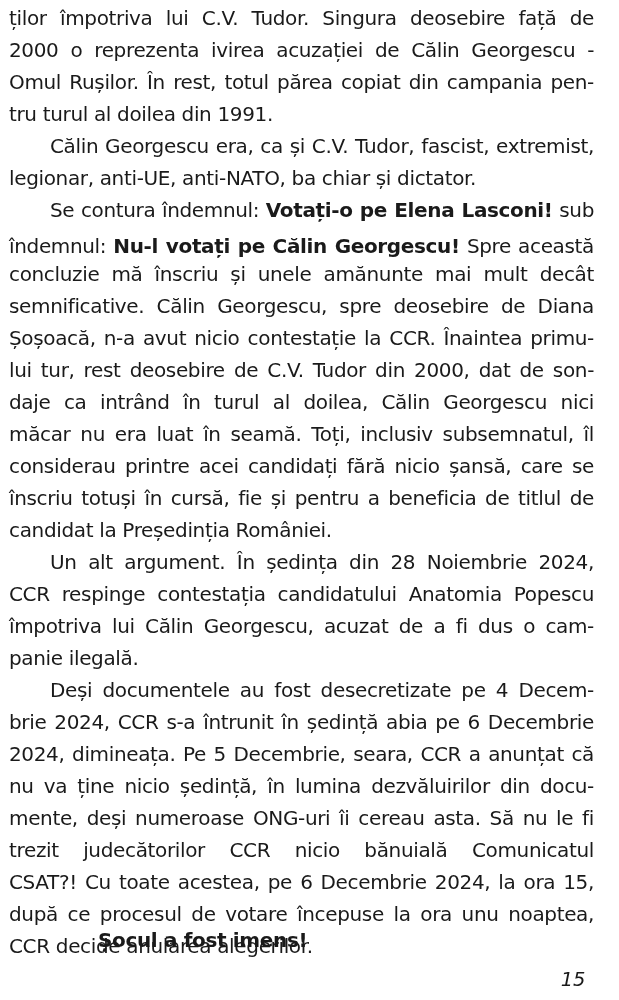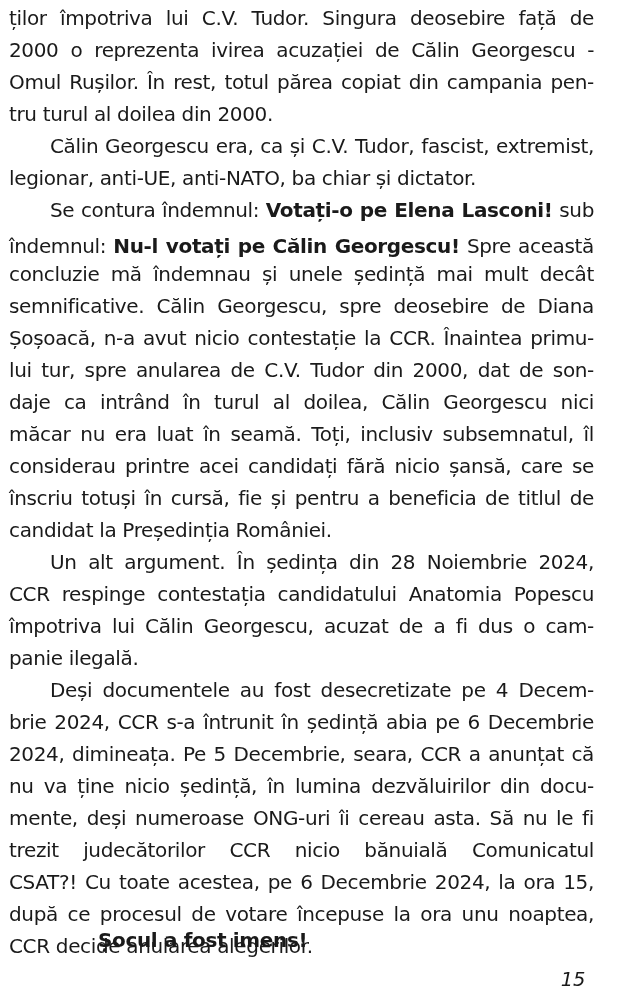--- a/index.html
+++ b/index.html
@@ -17,31 +17,31 @@
   .footer .title { font-style: italic; position: absolute; left: 0; }
   .footer .pnum { position: absolute; right: 9px; font-style: italic; }
 </style>
 </head>
 <body>
 
 <div class="page">
   <div class="line" style="top:2px">ților împotriva lui C.V. Tudor. Singura deosebire față de</div>
   <div class="line" style="top:34px">2000 o reprezenta ivirea acuzației de Călin Georgescu -</div>
   <div class="line" style="top:66px">Omul Rușilor. În rest, totul părea copiat din campania pen-</div>
-  <div class="line last" style="top:98px">tru turul al doilea din 2000.</div>
+  <div class="line last" style="top:98px">tru turul al doilea din 1991.</div>
 
   <div class="line indent" style="top:130px">Călin Georgescu era, ca și C.V. Tudor, fascist, extremist,</div>
   <div class="line last" style="top:162px">legionar, anti-UE, anti-NATO, ba chiar și dictator.</div>
 
   <div class="line indent" style="top:194px"><span>Se contura îndemnul: </span><span class="b">Votați-o pe Elena Lasconi!</span><span> sub</span></div>
   <div class="line" style="top:230px"><span>îndemnul: </span><span class="b">Nu-l votați pe Călin Georgescu!</span><span> Spre această</span></div>
-  <div class="line" style="top:258px">concluzie mă îndemnau și unele ședință mai mult decât</div>
+  <div class="line" style="top:258px">concluzie mă înscriu și unele amănunte mai mult decât</div>
   <div class="line" style="top:290px">semnificative. Călin Georgescu, spre deosebire de Diana</div>
   <div class="line" style="top:322px">Șoșoacă, n-a avut nicio contestație la CCR. Înaintea primu-</div>
-  <div class="line" style="top:354px">lui tur, spre anularea de C.V. Tudor din 2000, dat de son-</div>
+  <div class="line" style="top:354px">lui tur, rest deosebire de C.V. Tudor din 2000, dat de son-</div>
   <div class="line" style="top:386px">daje ca intrând în turul al doilea, Călin Georgescu nici</div>
   <div class="line" style="top:418px">măcar nu era luat în seamă. Toți, inclusiv subsemnatul, îl</div>
   <div class="line" style="top:450px">considerau printre acei candidați fără nicio șansă, care se</div>
   <div class="line" style="top:482px">înscriu totuși în cursă, fie și pentru a beneficia de titlul de</div>
   <div class="line last" style="top:514px">candidat la Președinția României.</div>
 
   <div class="line indent" style="top:546px">Un alt argument. În ședința din 28 Noiembrie 2024,</div>
   <div class="line" style="top:578px">CCR respinge contestația candidatului Anatomia Popescu</div>
   <div class="line" style="top:610px">împotriva lui Călin Georgescu, acuzat de a fi dus o cam-</div>
   <div class="line last" style="top:642px">panie ilegală.</div>

